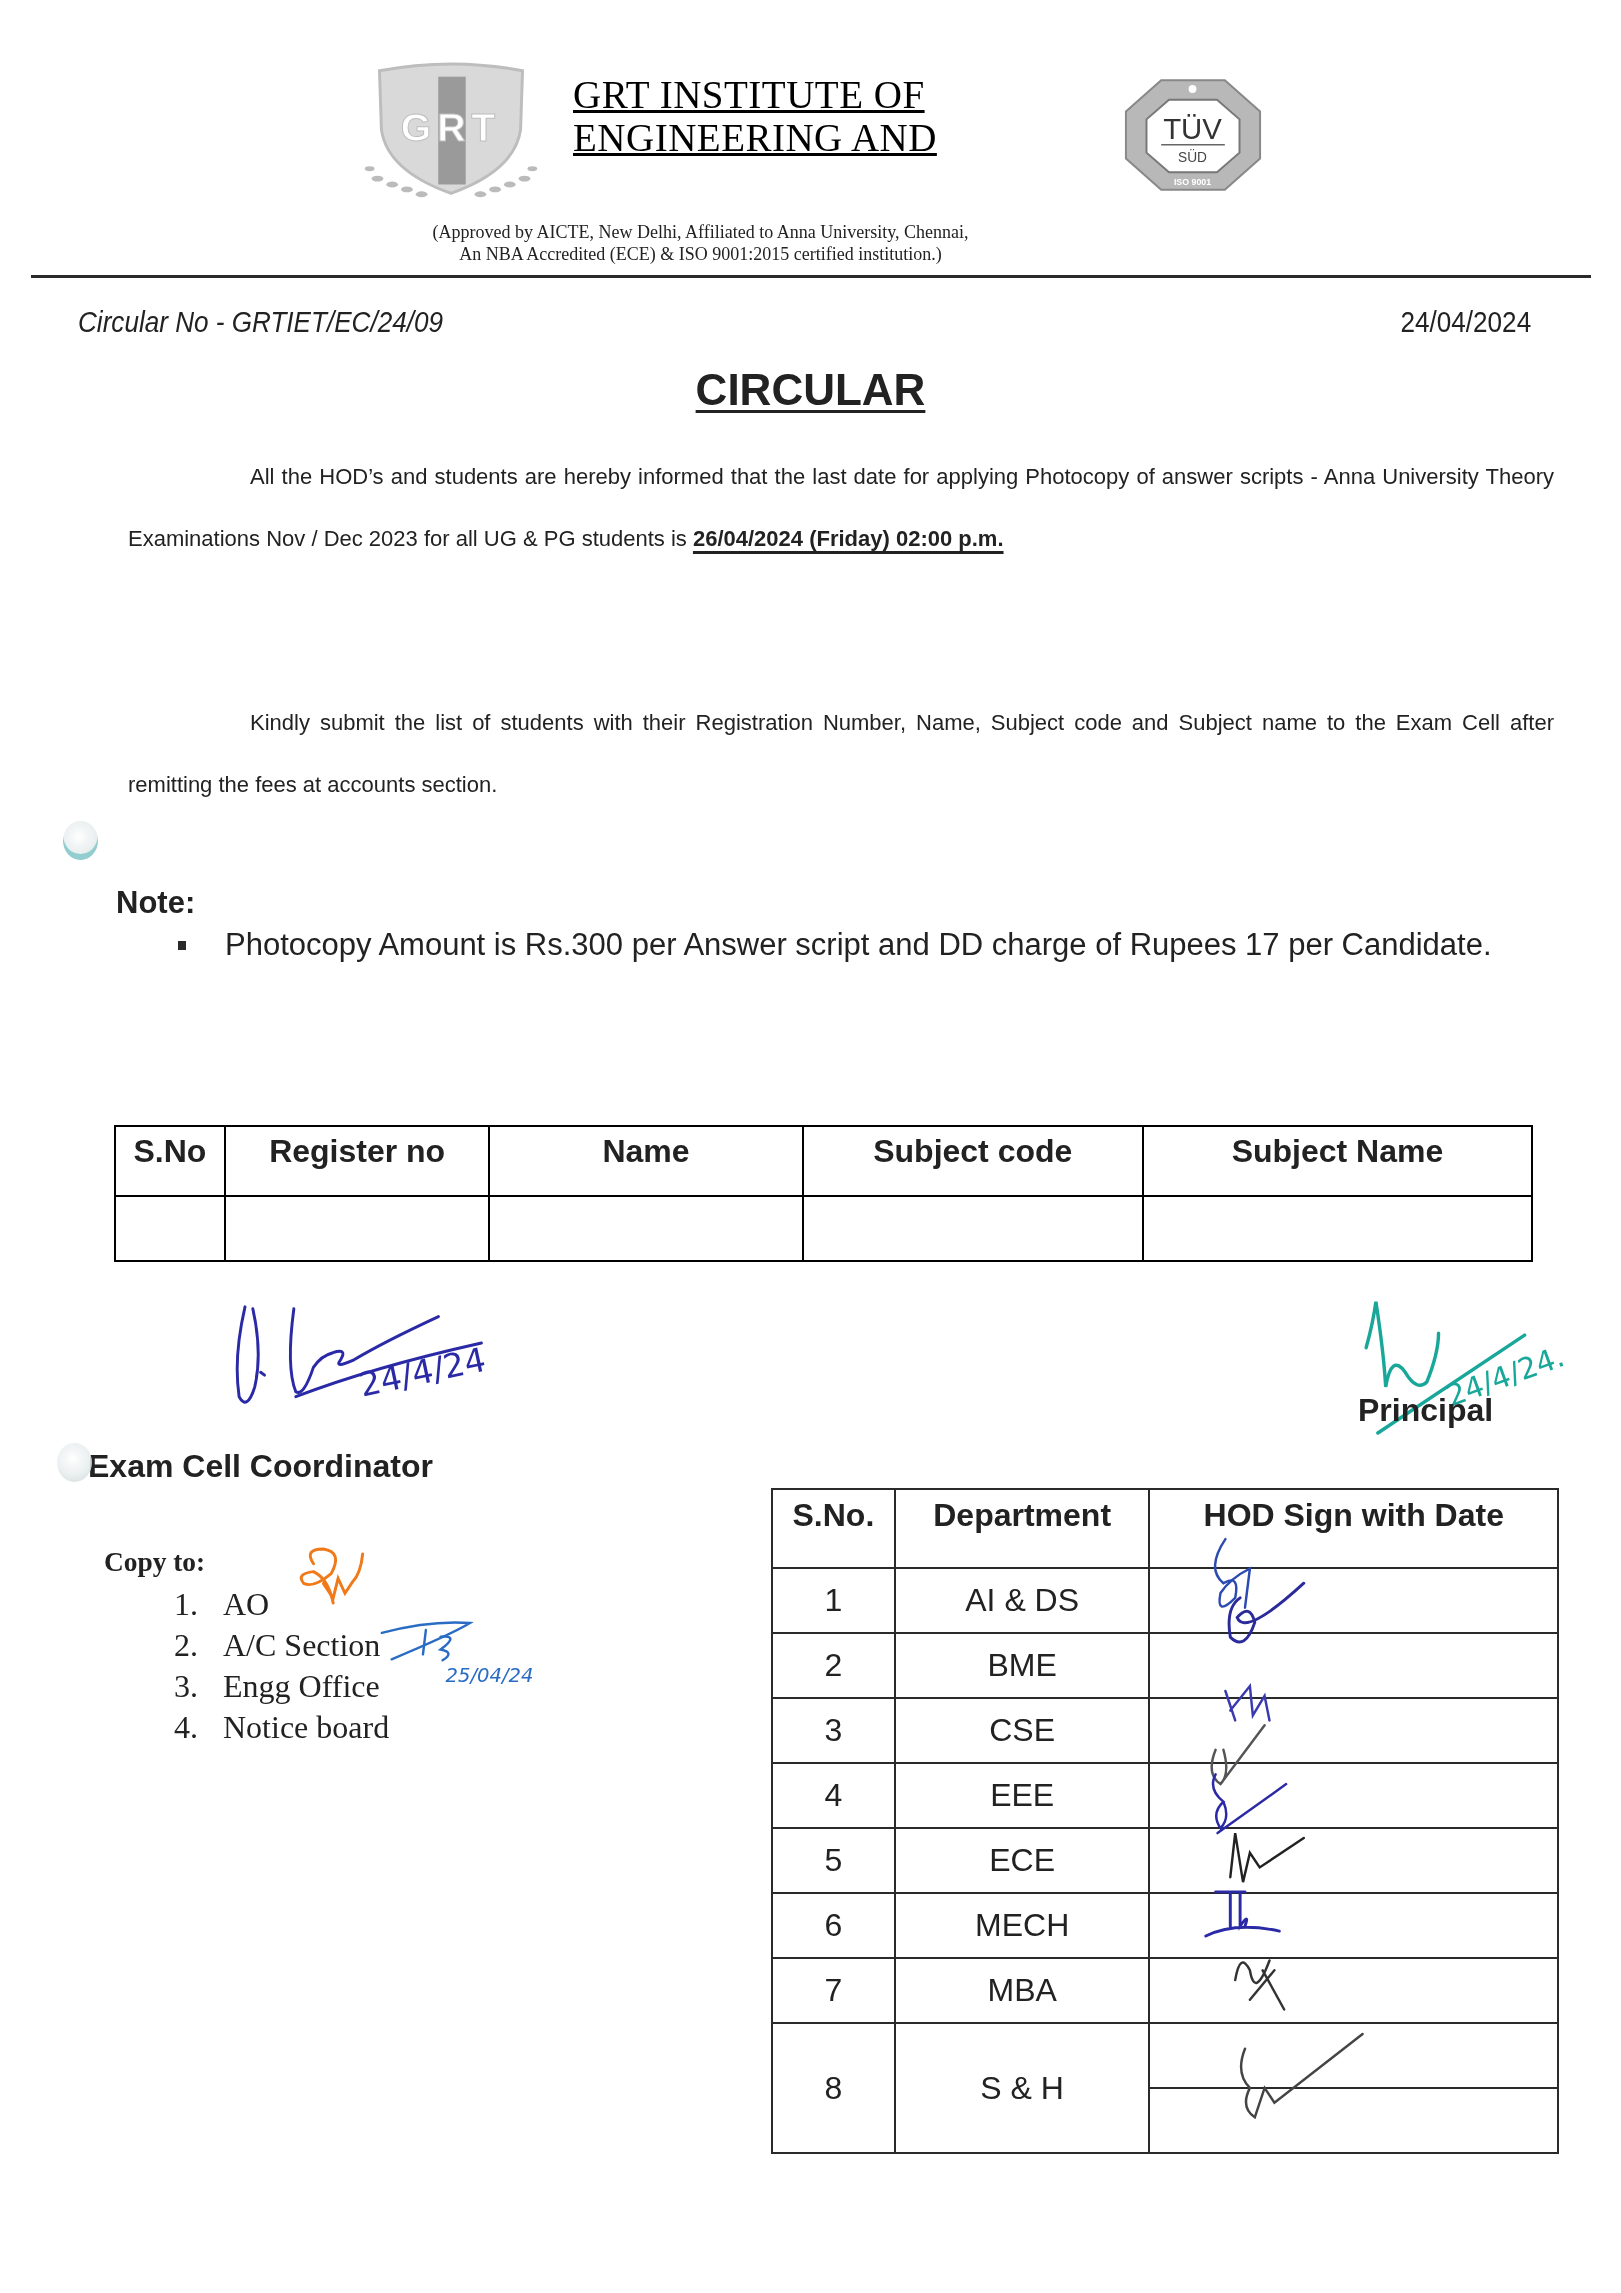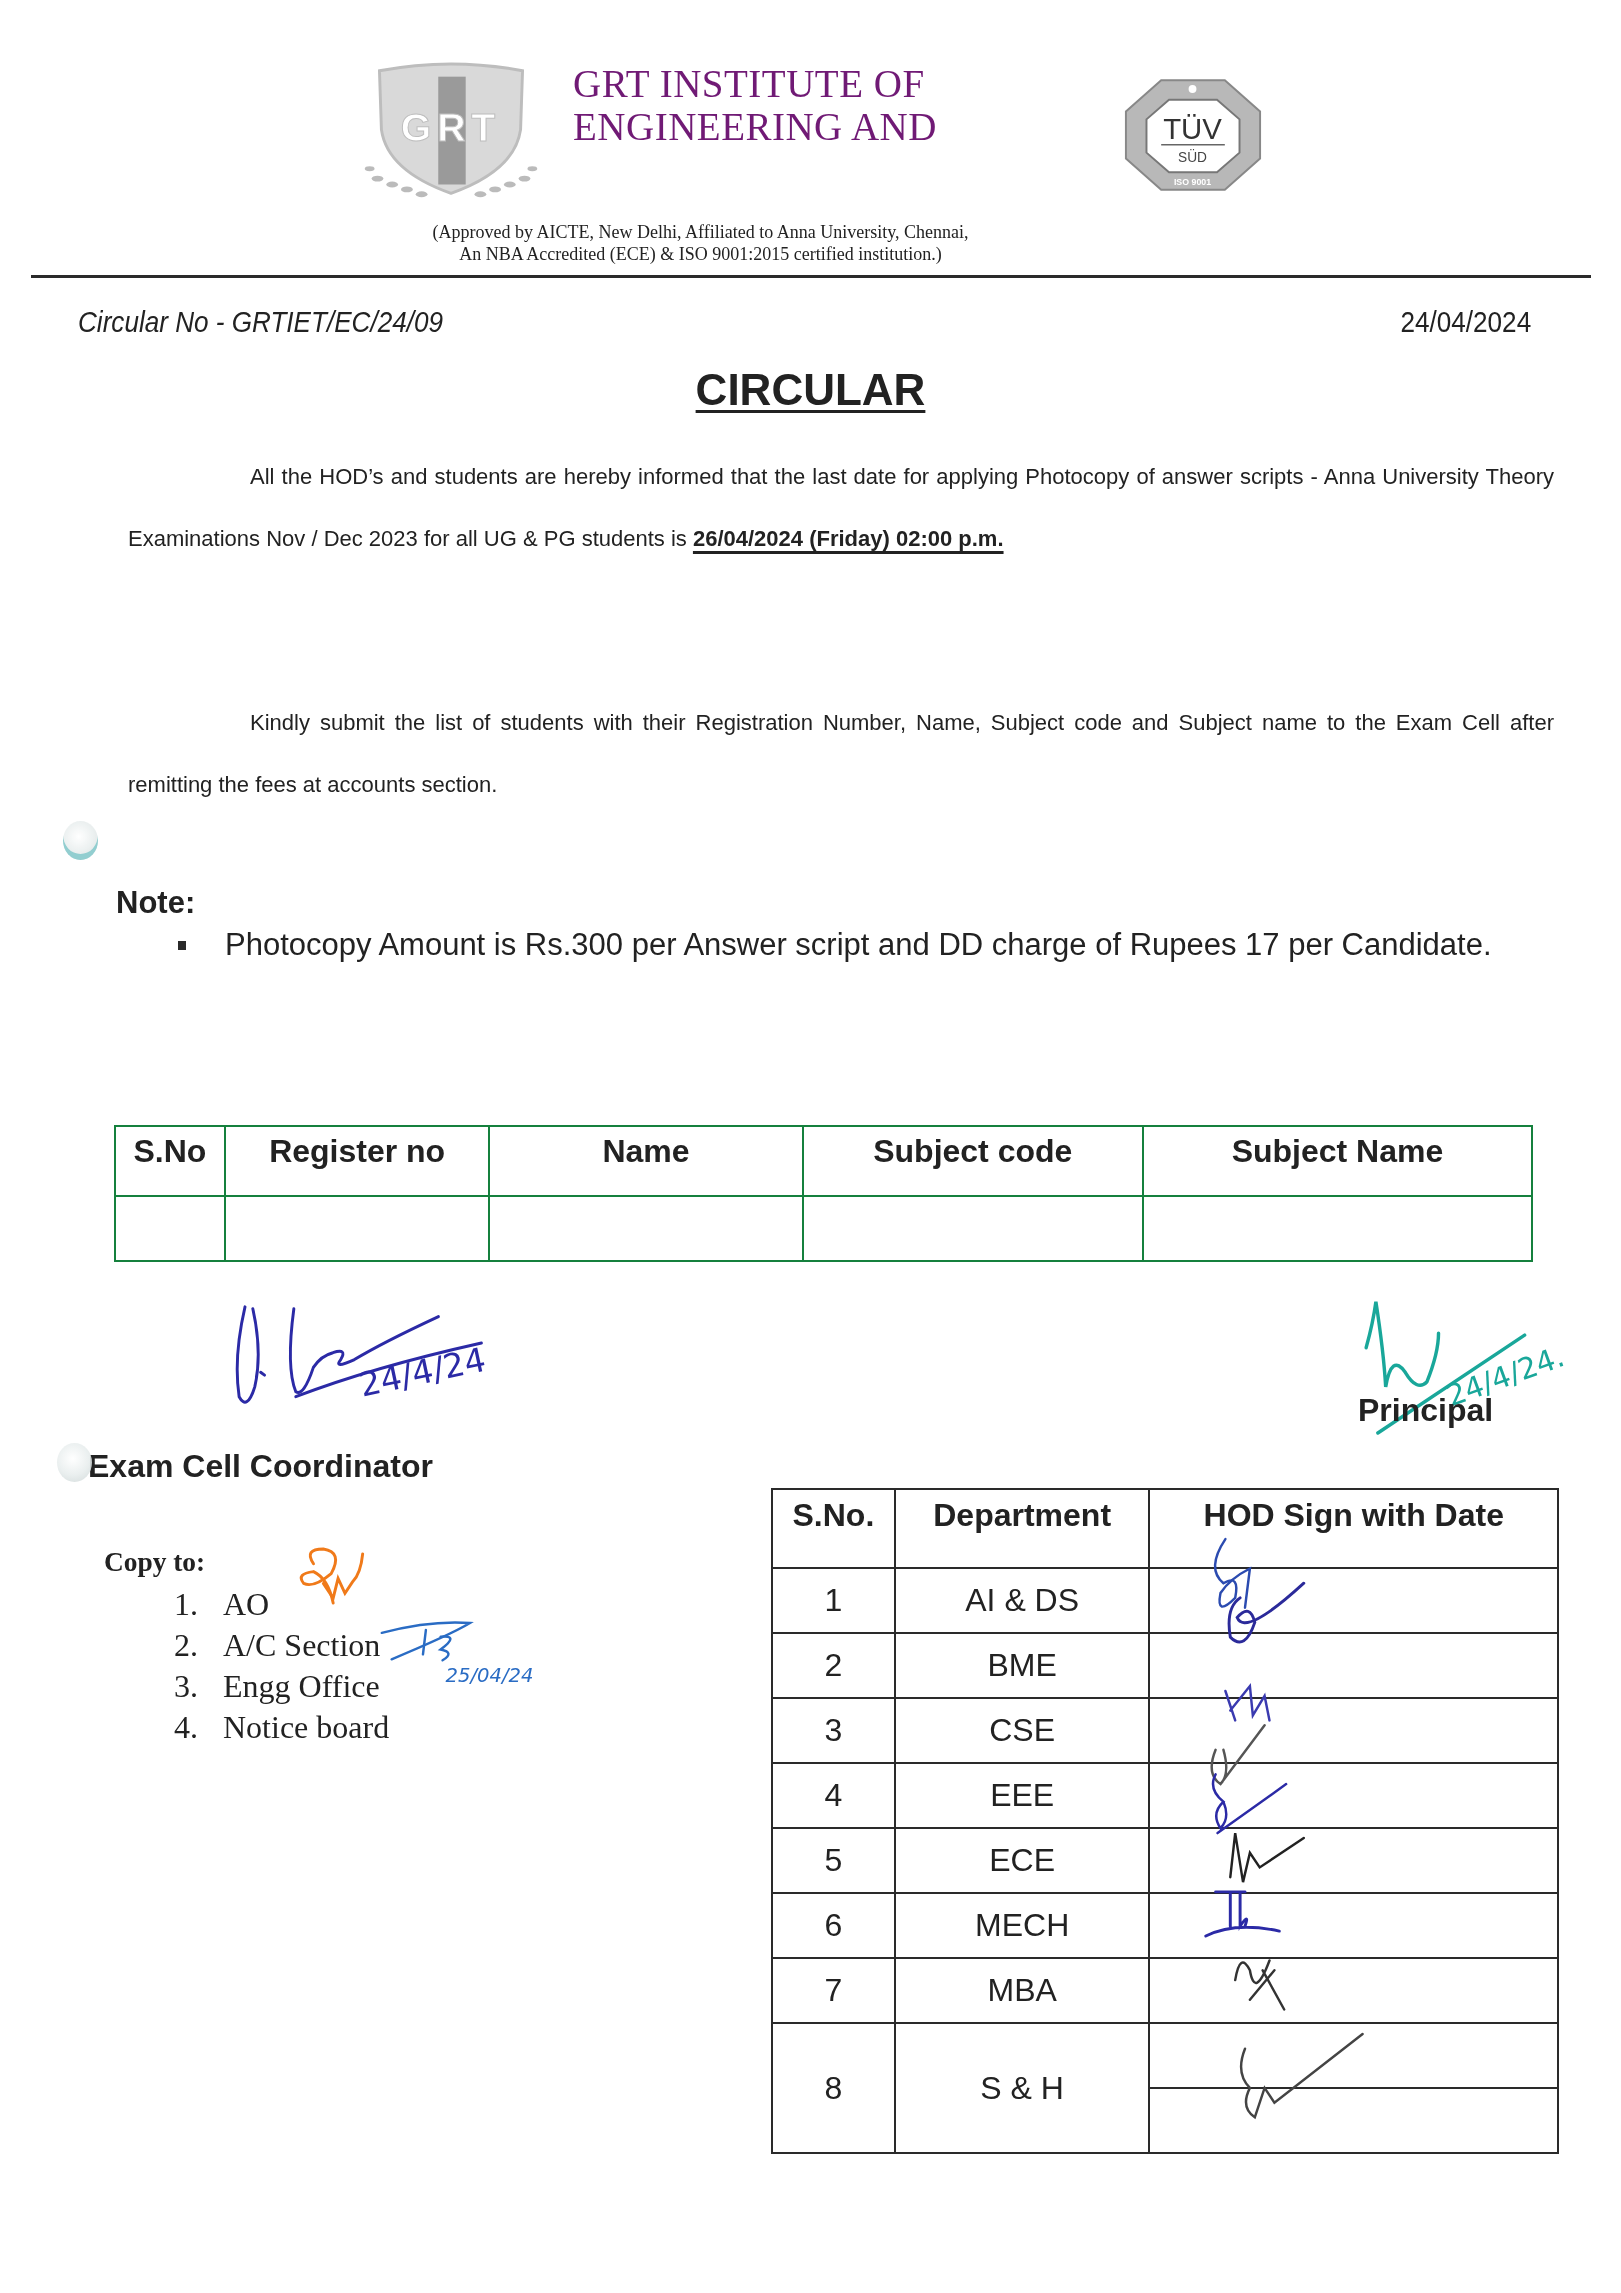--- a/index.html
+++ b/index.html
@@ -1,21 +1,21 @@
 <!DOCTYPE html>
 <html><head>
 <meta charset="utf-8">
 <style>
   html, body { margin:0; padding:0; background:#ffffff; }
   body { width:1621px; height:2294px; position:relative; overflow:hidden; color:#1e1e1e; font-family:"Liberation Sans", sans-serif; }
   .abs { position:absolute; }
 
   
   .logo { left:348px; top:61px; width:206px; height:147px; }
-  .inst-name { left:573px; top:62px; font-family:"Liberation Serif", serif; font-size:39px; line-height:43px; color:#701a75; letter-spacing:0.5px; }
+  .inst-name { left:573px; top:73px; font-family:"Liberation Serif", serif; font-size:39px; line-height:43px; color:#000000; letter-spacing:0.5px;text-decoration:underline; }
   .inst-name .city { font-size:23.5px; letter-spacing:1px; }
   .tuv { left:1122px; top:76px; width:142px; height:118px; }
   .accred { left:0; width:1401px; top:222px; text-align:center; font-family:"Liberation Serif", serif; font-size:18px; line-height:21.6px; color:#222; }
   .hr-top { left:31px; top:275px; width:1560px; height:2.9px; background:#2a2a2a; }
 
   
   .circ-no { left:78px; top:306px; font-size:29px; font-style:italic; color:#222; transform:scaleX(0.9); transform-origin:left; }
   .circ-date { right:90px; top:306px; font-size:29px; color:#222; transform:scaleX(0.9); transform-origin:right; }
   .circ-title { left:0; width:1621px; top:365px; text-align:center; font-size:44px; font-weight:bold; color:#222; }
   .circ-title span { text-decoration:underline; text-decoration-thickness:2.9px; text-underline-offset:4.9px; }
@@ -31,21 +31,21 @@
   .pin.p-b { left:57px; top:1443px; box-shadow:none; }
 
   .note-label { left:116px; top:885px; font-size:31px; font-weight:bold; color:#222; }
   .note-list { left:176px; top:921px; width:1372px; margin:0; padding:0; list-style:none; font-size:31px; line-height:47px; color:#222; }
   .note-list li { position:relative; padding-left:49px; margin-bottom:0; }
   .note-list li::before { content:""; position:absolute; left:2px; top:19.6px; width:7.8px; height:9.8px; background:#2a2a2a; }
 
   
   table { border-collapse:collapse; }
   .stu-table { left:114px; top:1125px; width:1419px; }
-  .stu-table th, .stu-table td { border:2px solid #15803d; }
+  .stu-table th, .stu-table td { border:2px solid #000000; }
   .stu-table th { height:61px; font-size:32px; font-weight:bold; vertical-align:top; padding-top:5.9px; color:#222; }
   .stu-table td { height:61px; }
 
   
   .sig-label { font-size:32px; font-weight:bold; color:#222; }
   .exam-cell { left:88px; top:1448px; }
   .principal { left:1358px; top:1392px; }
   .sig-svg { position:absolute; overflow:visible; }
 
   

